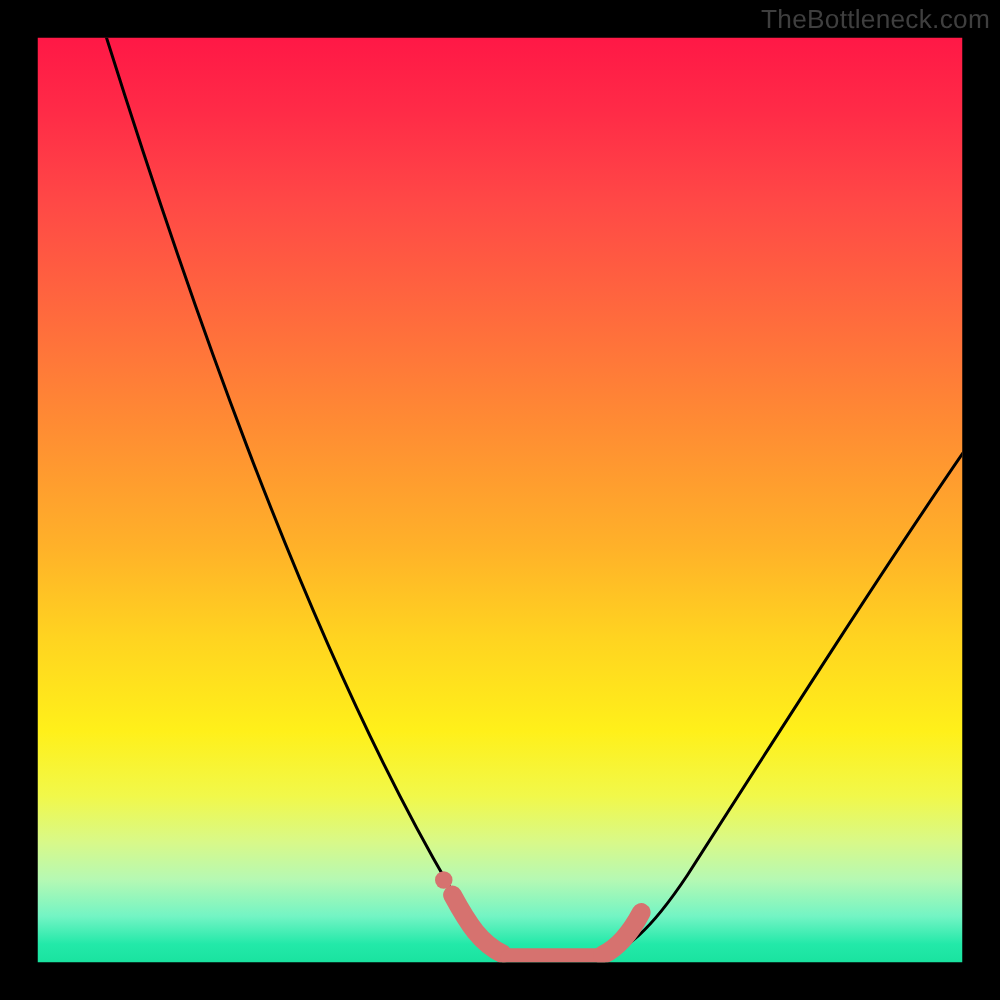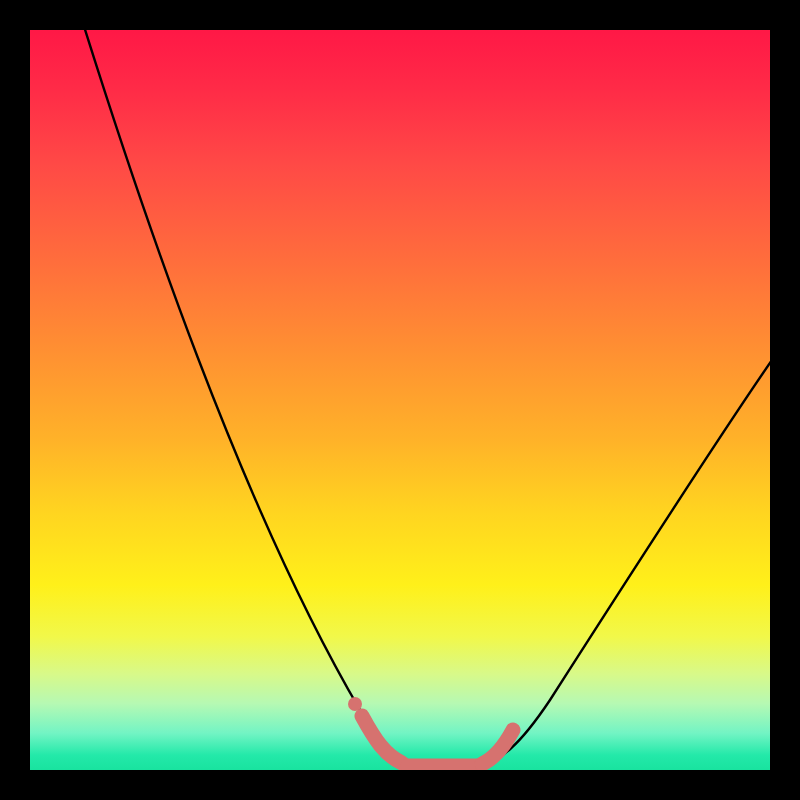--- a/index.html
+++ b/index.html
@@ -59,20 +59,21 @@
   svg.curves {
     position: absolute;
     inset: 0;
   }
 </style>
 </head>
 <body>
 
 <div class="frame">
 
+  <div class="watermark">TheBottleneck.com</div>
 
   <div class="plot">
     <div class="gradient"></div>
 
     <svg class="curves" viewBox="0 0 740 740" preserveAspectRatio="none">
       <path fill="none" stroke="#000" stroke-width="2.4" d="M 52 -10
                C 110 175, 210 475, 330 680
                C 352 720, 360 730, 375 735
                L 448 735
                C 470 732, 490 715, 520 670

